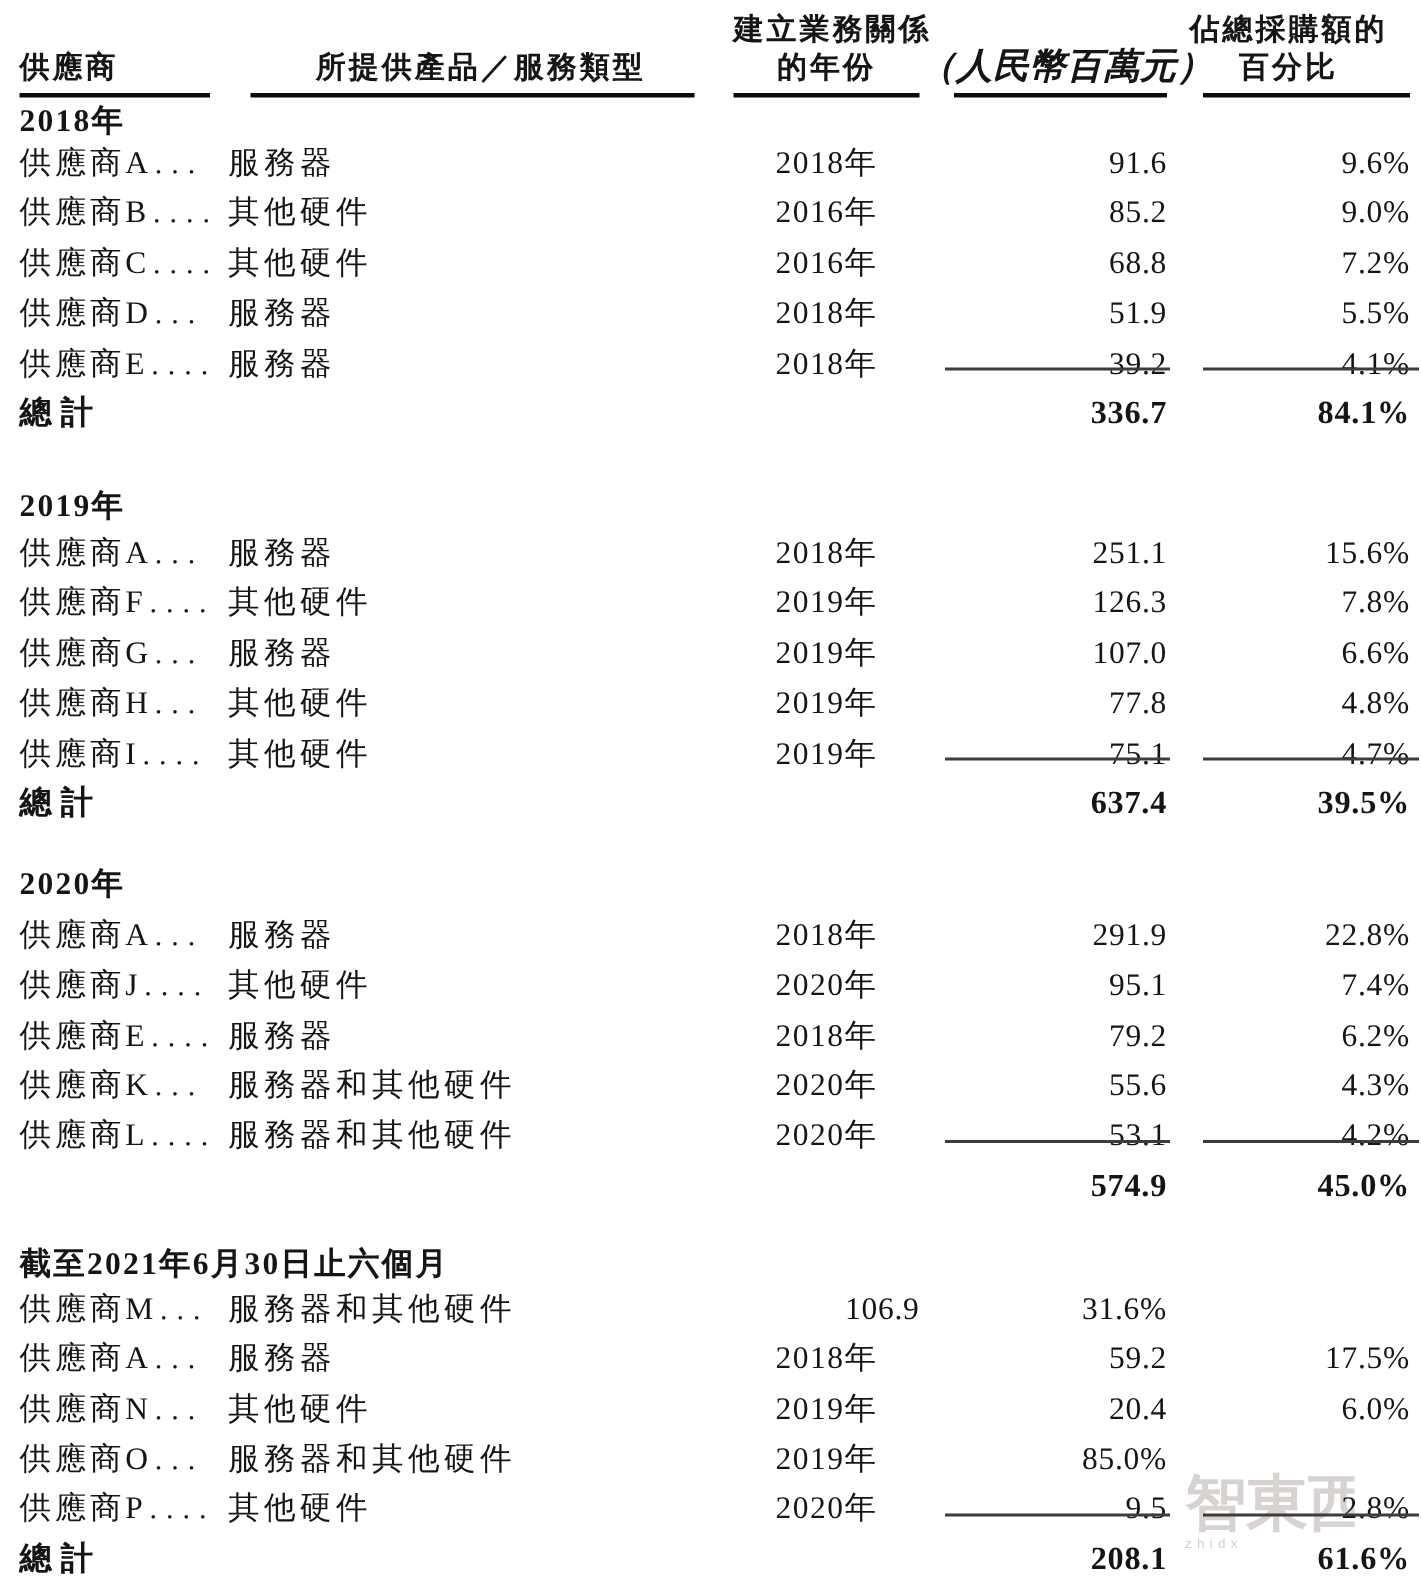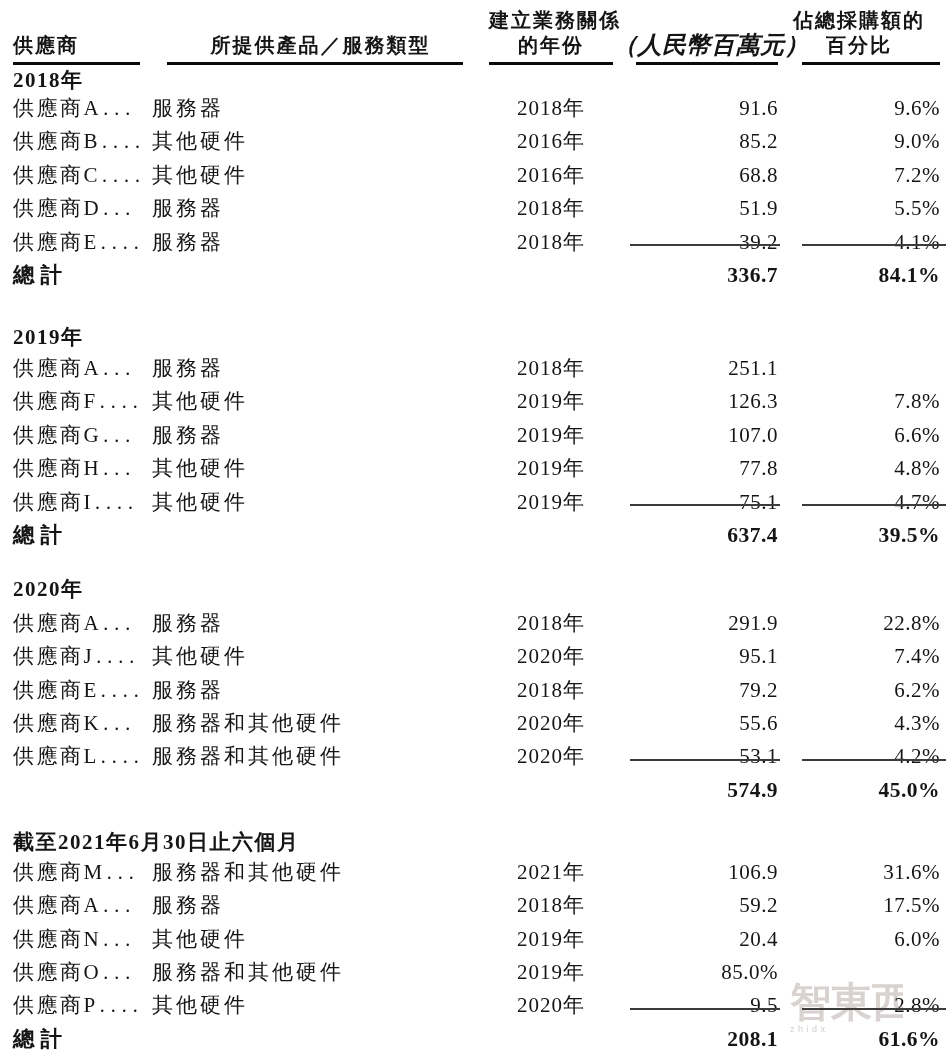--- a/index.html
+++ b/index.html
@@ -154,20 +154,21 @@
           </div>
         </div>
         <div class="section s2">
           <div class="sec-title">2019年</div>
           <div class="rows">
             <div class="grid row">
               <div class="c1"><span class="sup">供應商A</span><span class="leader">...</span></div>
               <div class="c2 prod">服務器</div>
               <div class="c3 year">2018年</div>
               <div class="c4 num">251.1</div>
+              <div class="c5 num">15.6%</div>
             </div>
             <div class="grid row">
               <div class="c1"><span class="sup">供應商F</span><span class="leader">....</span></div>
               <div class="c2 prod">其他硬件</div>
               <div class="c3 year">2019年</div>
               <div class="c4 num">126.3</div>
               <div class="c5 num">7.8%</div>
             </div>
             <div class="grid row">
               <div class="c1"><span class="sup">供應商G</span><span class="leader">...</span></div>
@@ -245,21 +246,20 @@
             <div class="c4 num total-amount">574.9</div>
             <div class="c5 num total-pct">45.0%</div>
           </div>
         </div>
         <div class="section s4">
           <div class="sec-title">截至2021年6月30日止六個月</div>
           <div class="rows">
             <div class="grid row">
               <div class="c1"><span class="sup">供應商M</span><span class="leader">...</span></div>
               <div class="c2 prod">服務器和其他硬件</div>
-              <div class="c3 year">2021年</div>
               <div class="c4 num">106.9</div>
               <div class="c5 num">31.6%</div>
             </div>
             <div class="grid row">
               <div class="c1"><span class="sup">供應商A</span><span class="leader">...</span></div>
               <div class="c2 prod">服務器</div>
               <div class="c3 year">2018年</div>
               <div class="c4 num">59.2</div>
               <div class="c5 num">17.5%</div>
             </div>

